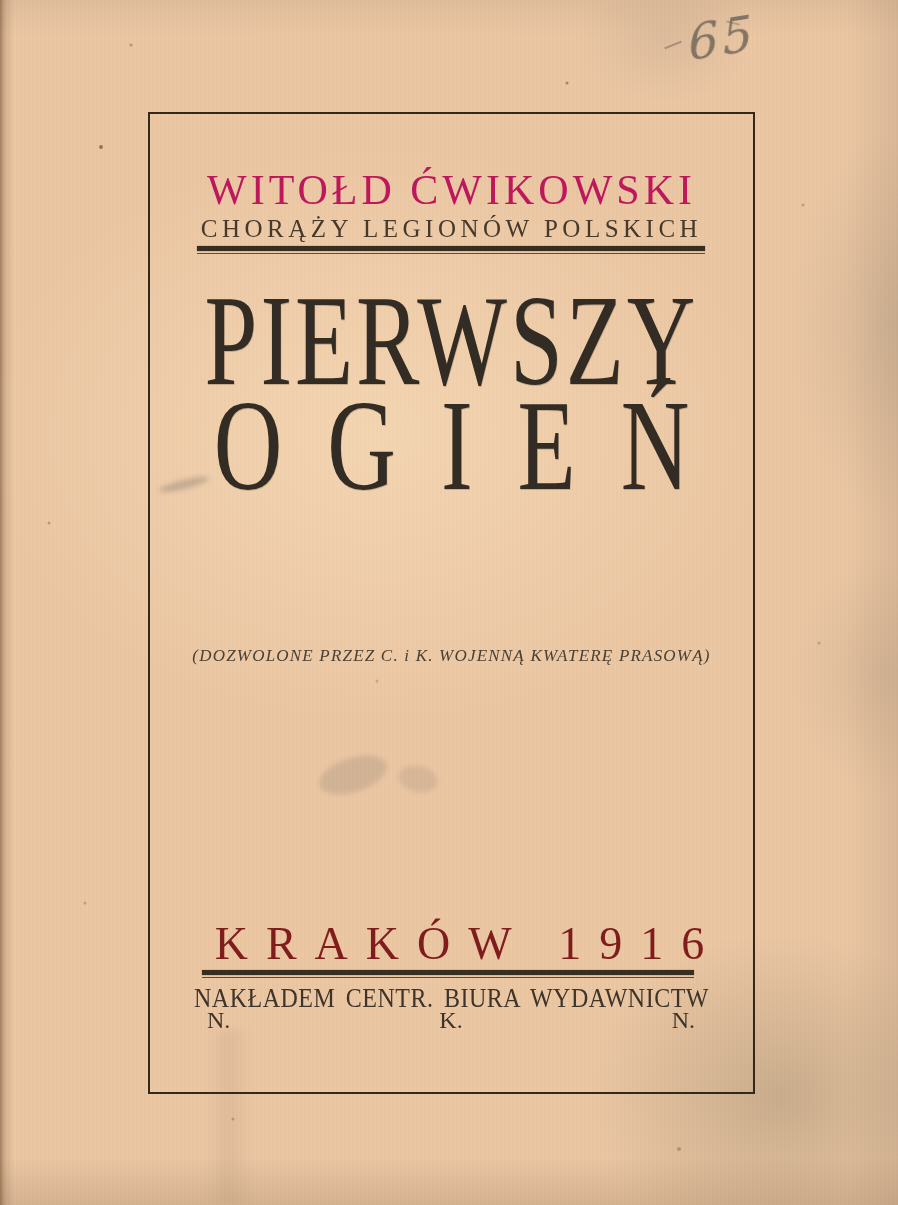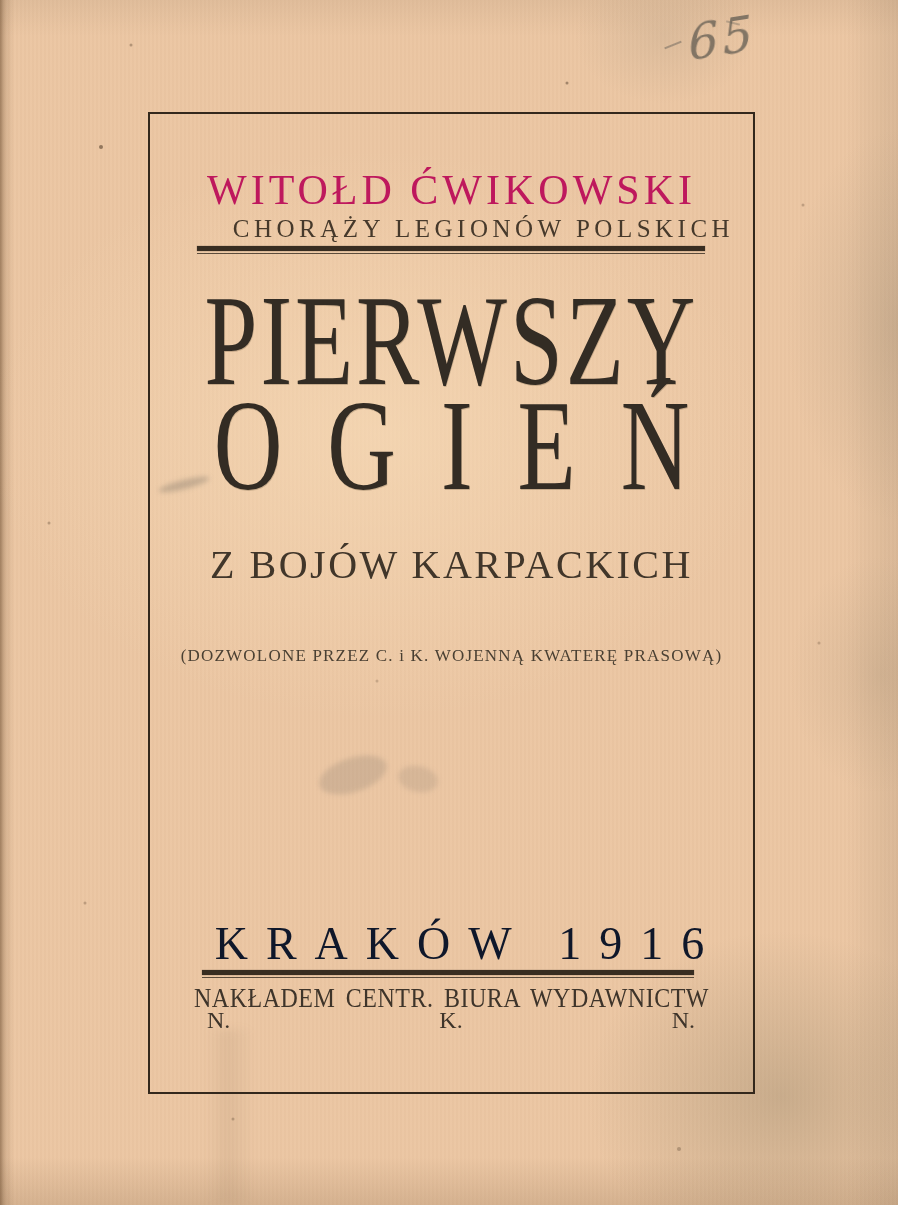--- a/index.html
+++ b/index.html
@@ -64,30 +64,30 @@
     letter-spacing:4px;
   }
 
   .frame{
     position:absolute;left:148px;top:112px;width:607px;height:982px;
     border:2px solid #33281c;box-sizing:border-box;
   }
 
   .tline{position:absolute;left:148px;width:607px;text-align:center;line-height:1;color:#3c332a;}
   .author{top:169px;font-size:42px;letter-spacing:4px;color:#be185d;}
-  .rank{top:216px;font-size:25px;letter-spacing:4.5px;color:#46392b;padding-left:32px;}
+  .rank{top:216px;font-size:25px;letter-spacing:4.5px;color:#46392b;}
   .title1{top:276px;font-size:95px;letter-spacing:3px;color:#332c24;
     transform:scaleY(1.37);transform-origin:top center;
     text-shadow:0.5px 0.5px 0 rgba(80,62,40,0.25);}
   .title2{top:381px;font-size:95px;letter-spacing:45px;padding-left:45px;box-sizing:border-box;
     color:#332c24;transform:scaleY(1.37);transform-origin:top center;
     text-shadow:0.5px 0.5px 0 rgba(80,62,40,0.25);}
   .subtitle{top:545px;font-size:40px;letter-spacing:2.5px;color:#41362a;}
-  .censor{top:647px;font-size:17px;letter-spacing:1.2px;color:#4a4033;}
-  .cityyear{top:921px;font-size:46px;letter-spacing:18px;padding-left:34px;box-sizing:border-box;color:#0f172a;}
+  .censor{top:647px;font-size:17px;letter-spacing:1.2px;color:#4a4033;font-style:italic;}
+  .cityyear{top:921px;font-size:46px;letter-spacing:18px;padding-left:34px;box-sizing:border-box;color:#7f1d1d;}
   .publisher{top:983px;font-size:24px;letter-spacing:0.5px;word-spacing:4px;color:#3e342a;
     transform:scaleY(1.18);transform-origin:top center;}
   .nkn{position:absolute;left:207px;top:1008px;width:488px;display:flex;
     justify-content:space-between;font-size:24px;line-height:1;color:#3e342a;}
 
   .rule{position:absolute;}
   .rule .thick{height:5px;background:#382d21;box-shadow:0 0 1px rgba(56,45,33,0.6);}
   .rule .thin{height:1px;background:rgba(56,45,33,0.8);margin-top:2px;}
   .rule-top{left:197px;top:246px;width:508px;}
   .rule-bottom{left:202px;top:970px;width:492px;}
@@ -116,21 +116,20 @@
 
   <div class="rule rule-top">
     <div class="thick"></div>
     <div class="thin"></div>
   </div>
 
   <div class="tline title1">PIERWSZY</div>
 
   <div class="tline title2">OGIEŃ</div>
 
-  <div class="tline subtitle">Z BOJÓW KARPACKICH</div>
 
   <div class="tline censor">(DOZWOLONE PRZEZ C. i K. WOJENNĄ KWATERĘ PRASOWĄ)</div>
 
   <div class="tline cityyear">KRAKÓW 1916</div>
 
   <div class="rule rule-bottom">
     <div class="thick"></div>
     <div class="thin"></div>
   </div>
 

